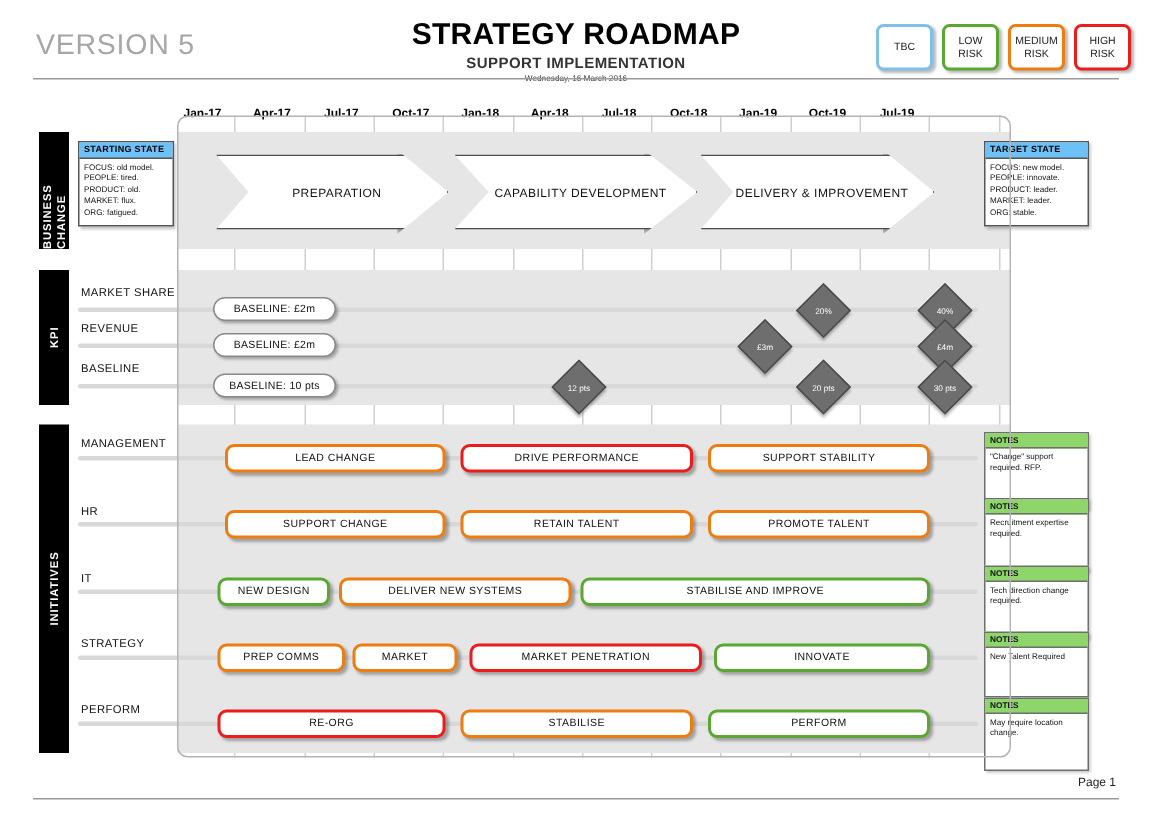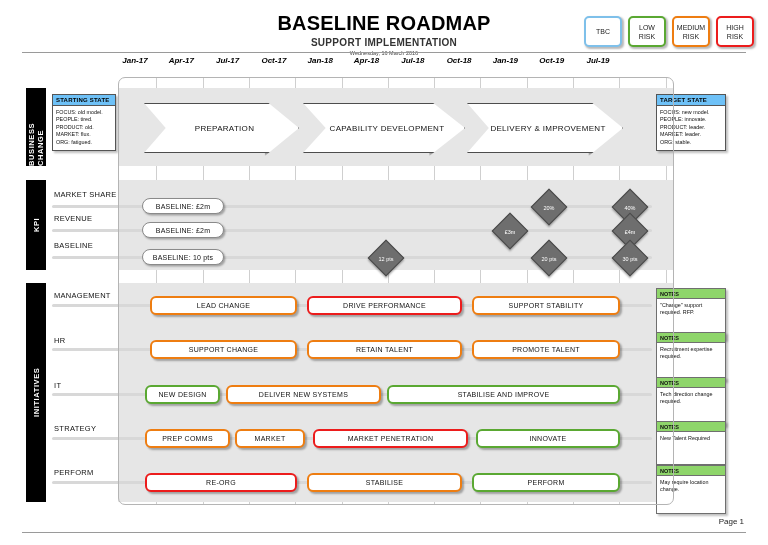--- a/index.html
+++ b/index.html
@@ -28,21 +28,21 @@
     border:2px solid #888;
     display:flex;align-items:center;justify-content:center;
     text-align:center;font-size:7px;line-height:9px;color:#222;
     box-shadow:1.5px 1.5px 2px rgba(0,0,0,.28);
     box-sizing:border-box;
   }
 
   .hr-top{position:absolute;left:22px;top:52px;width:724px;height:1px;background:#9a9a9a;}
 
   
-  .timeline{position:absolute;left:118px;top:56px;width:556px;height:14px;font-style:italic;}
+  .timeline{position:absolute;left:118px;top:71px;width:556px;height:14px;}
   .tl-label{
     position:absolute;top:0;font-size:8px;font-weight:bold;color:#000;
     text-align:center;width:46px;
   }
 
   
   .frame{
     position:absolute;left:118px;top:77px;width:556px;height:428px;
     border:1px solid #b4b4b4;border-radius:7px;background:transparent;
     box-sizing:border-box;pointer-events:none;
@@ -146,23 +146,24 @@
 
   
   .footer-line{position:absolute;left:22px;top:532px;width:724px;height:1px;background:#9a9a9a;}
   .pagenum{position:absolute;right:24px;top:517px;font-size:8px;color:#222;}
 </style>
 </head>
 <body>
 
 <div class="page">
 
+  <div class="version">VERSION 5</div>
 
   <div class="title-block">
-    <div class="title">BASELINE ROADMAP</div>
+    <div class="title">STRATEGY ROADMAP</div>
     <div class="subtitle">SUPPORT IMPLEMENTATION</div>
     <div class="datetext">Wednesday, 16 March 2016</div>
   </div>
 
   <div class="legend">
     <div class="legend-key" style="border-color:#7ec0ea">
       <span>TBC</span>
     </div>
     <div class="legend-key" style="border-color:#5aa832">
       <span>

